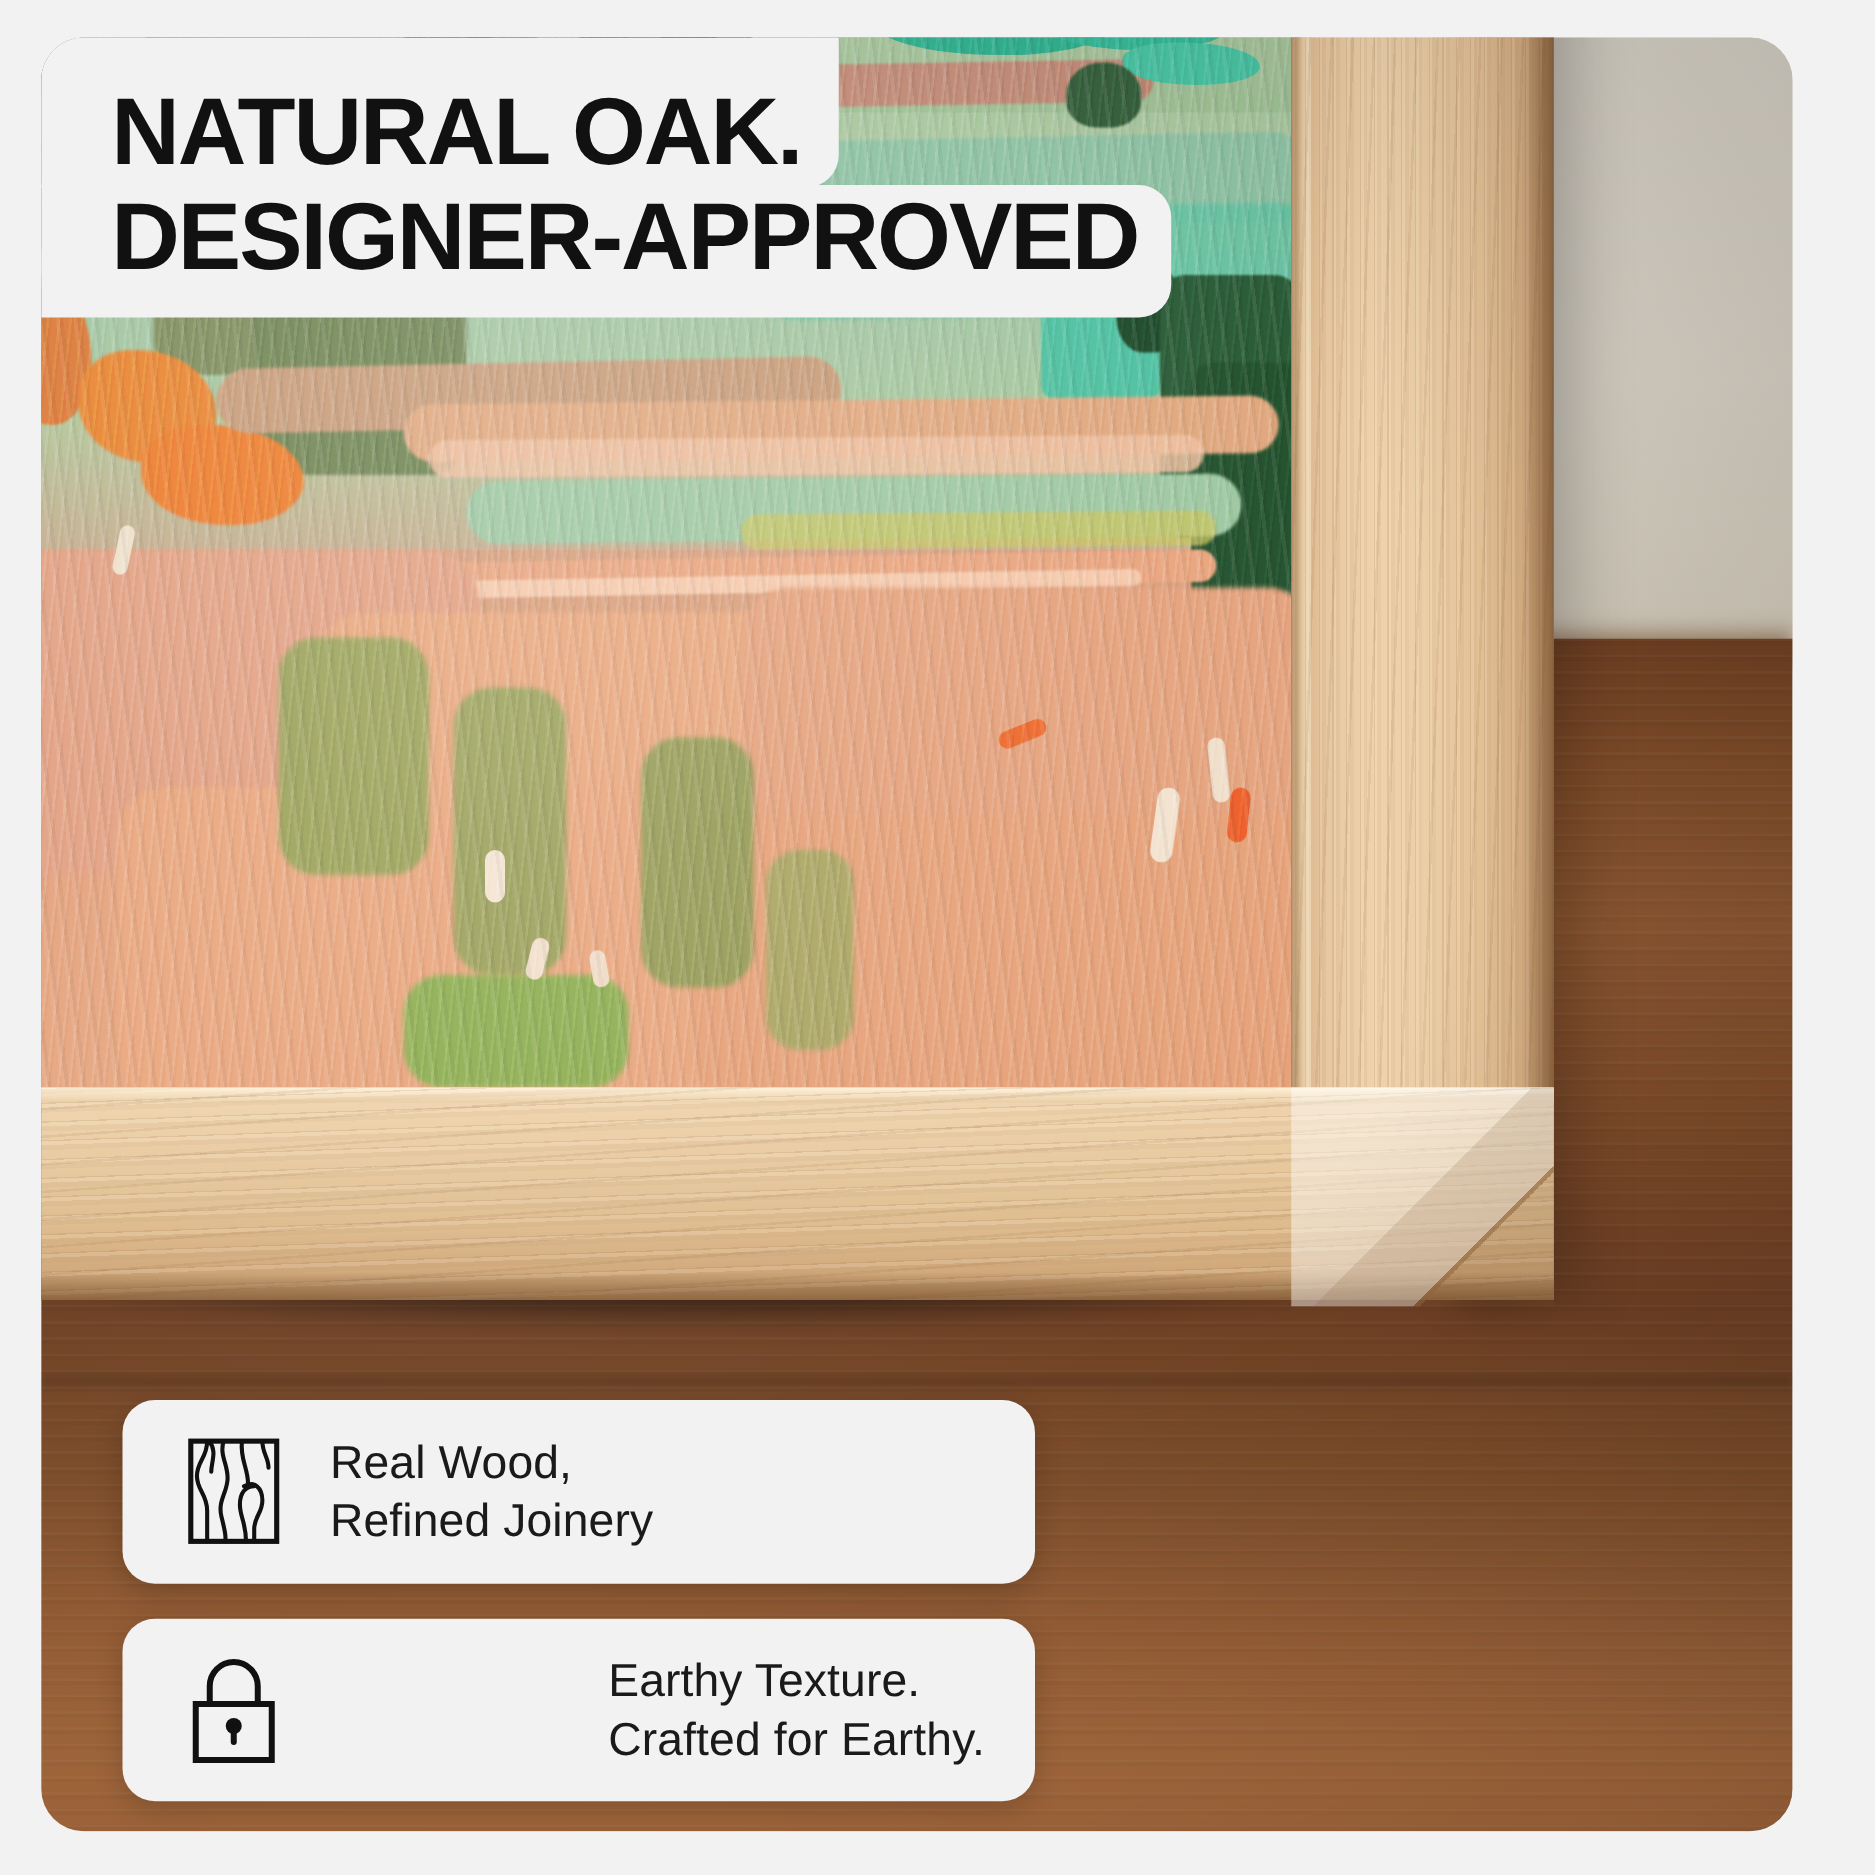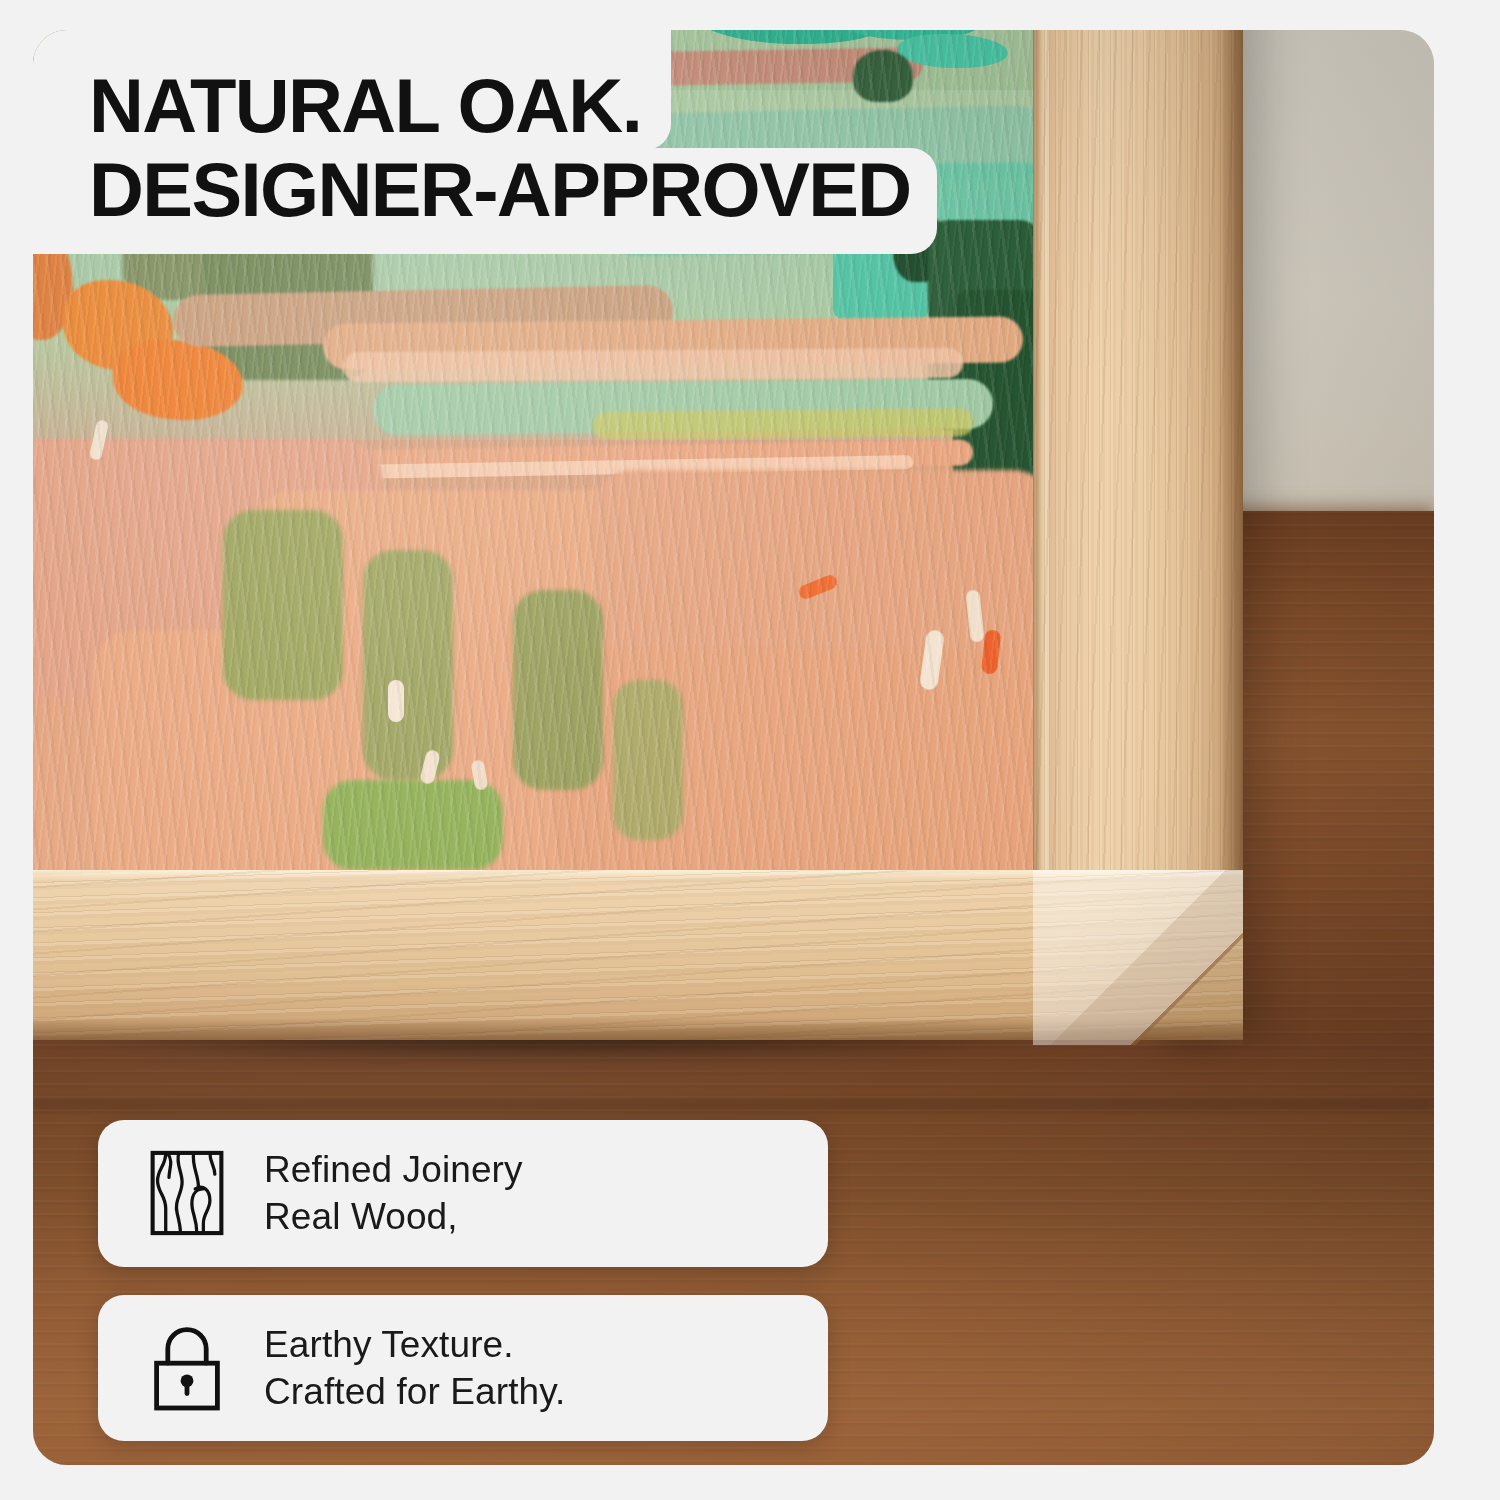--- a/index.html
+++ b/index.html
@@ -219,21 +219,21 @@
   
   .badges{ position:absolute; left:65px; top:1090px; z-index:7; }
   .badge{
     display:flex; align-items:center; gap:34px;
     background:#f2f2f2;
     border-radius:26px;
     padding:26px 40px 26px 46px;
     width:730px;
     box-shadow:0 6px 22px rgba(0,0,0,.18);
   }
-  .badge + .badge{ margin-top:28px; }
+  .badge + .badge{ margin-top:28px;justify-content:space-between; }
   .badge .icon{ flex:0 0 auto; width:86px; height:86px;
                 display:flex; align-items:center; justify-content:center; }
   .badge .txt{
     color:#1a1a1a; font-size:37px; line-height:1.28; font-weight:400;
     letter-spacing:.1px;
   }
   .badge .txt span{ display:block; }
 </style>
 </head>
 <body>
@@ -361,22 +361,22 @@
             <path d="M24 6c0 16-10 20-10 34s10 18 10 34v30" stroke-width="4"></path>
             <path d="M40 6c-4 14 4 22 4 36s-10 22-6 38 4 18 4 24" stroke-width="4"></path>
             <path d="M26 6c8 10 2 20 2 30" stroke-width="4"></path>
             <path d="M58 6c-2 18 6 26 6 42" stroke-width="4"></path>
             <path d="M60 50c10-6 18 2 18 14s-8 16-8 28v12" stroke-width="4"></path>
             <path d="M70 50c-8 0-14 6-14 18s6 18 6 36" stroke-width="4"></path>
             <path d="M78 6c0 12 6 16 6 26" stroke-width="4"></path>
           </svg>
         </span>
         <span class="txt">
+          <span>Real Wood,</span>
           <span>Refined Joinery</span>
-          <span>Real Wood,</span>
         </span>
       </div>
 
       <div class="badge">
         <span class="icon">
           <svg viewBox="0 0 100 112" width="80" height="90" fill="none" stroke="#111" stroke-width="6" stroke-linecap="round">
             <path d="M26 50V32a24 24 0 0 1 48 0v18"></path>
             <rect x="12" y="50" width="76" height="56"></rect>
             <circle cx="50" cy="72" r="8" fill="#111" stroke="none"></circle>
             <path d="M50 76v12" stroke-width="6"></path>

